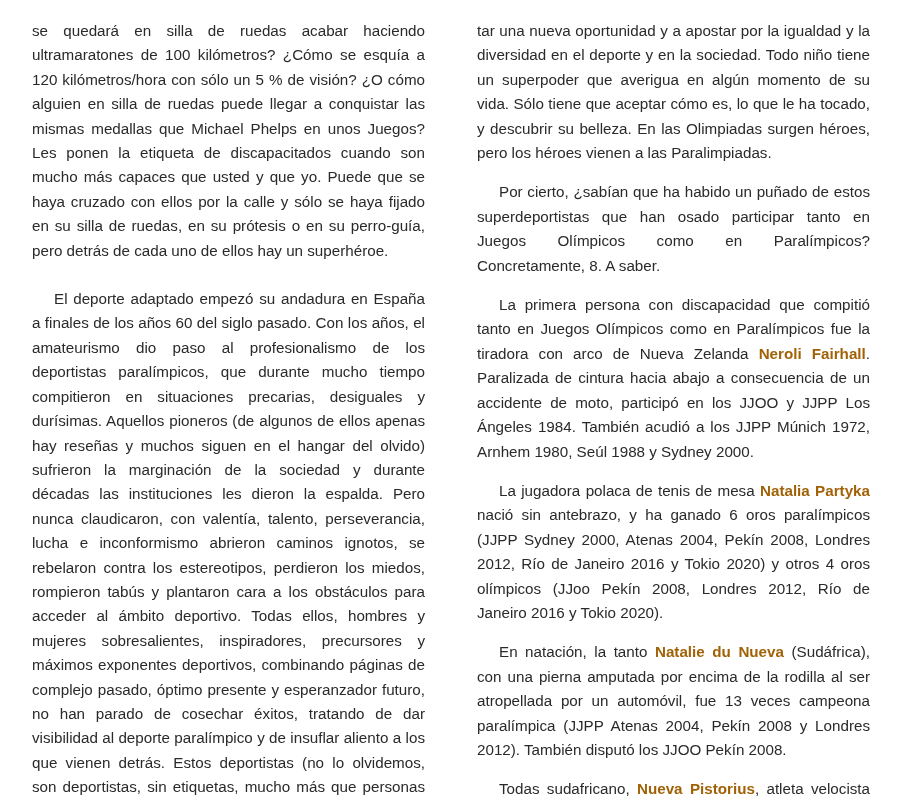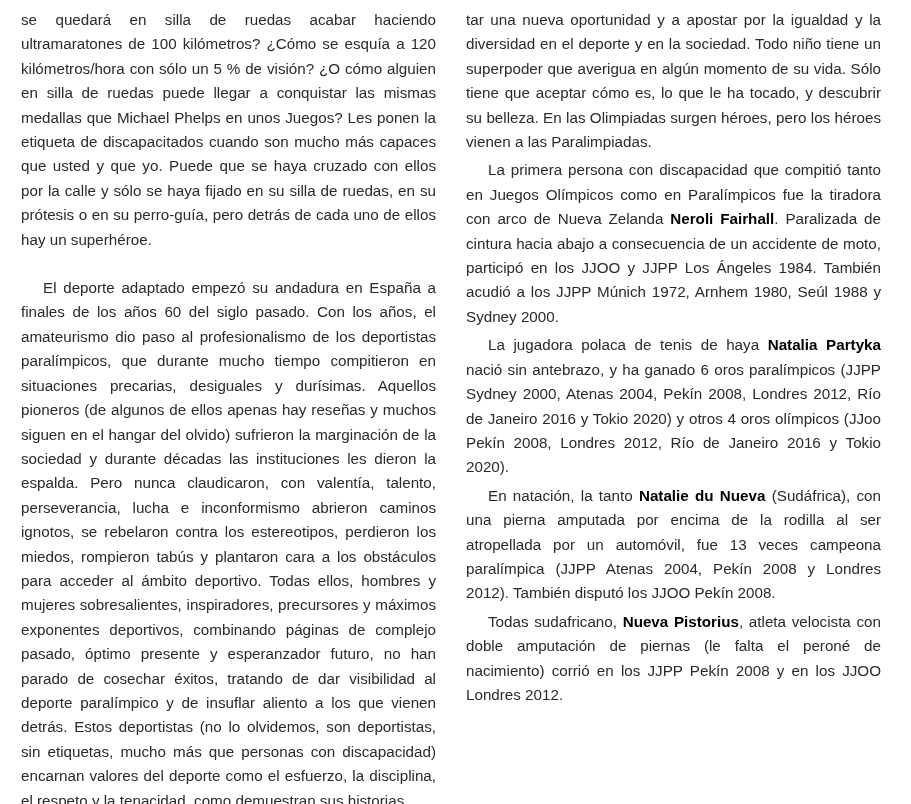--- a/index.html
+++ b/index.html
@@ -2,34 +2,35 @@
 <html><head>
 <meta charset="utf-8">
 <style>
   html, body { margin:0; padding:0; background:#ffffff; }
   body { width:911px; height:804px; overflow:hidden; position:relative;
          font-family:"Liberation Sans", sans-serif; color:#2a2a2a; }
   .col { position:absolute; top:4px; width:423px; font-size:15.2px; line-height:24.4px;
          text-align:justify; hyphens:manual; }
   .col.left { left:17px; }
   .col.right { left:462px; }
-  p { margin:4px; }
+  p { margin:15px; }
   p.indent { text-indent:22px; }
   p.gap-before { margin-top:24px; }
-  b { font-weight:bold; color:#000000; }
+  b { font-weight:bold; color:#a16207; }
 </style>
 </head>
 <body>
 
 <div class="col left">
   <p>se quedará en silla de ruedas acabar haciendo ultramaratones de 100 kilómetros? ¿Cómo se esquía a 120 kilómetros/hora con sólo un 5 % de visión? ¿O cómo alguien en silla de ruedas puede llegar a conquistar las mismas medallas que Michael Phelps en unos Juegos? Les ponen la etiqueta de discapacitados cuando son mucho más capaces que usted y que yo. Puede que se haya cruzado con ellos por la calle y sólo se haya fijado en su silla de ruedas, en su prótesis o en su perro-guía, pero detrás de cada uno de ellos hay un superhéroe.</p>
   <p class="indent gap-before">El deporte adaptado empezó su andadura en España a finales de los años 60 del siglo pasado. Con los años, el amateurismo dio paso al profesionalismo de los deportistas paralímpicos, que durante mucho tiempo compitieron en situaciones precarias, desiguales y durísimas. Aquellos pioneros (de algunos de ellos apenas hay reseñas y muchos siguen en el hangar del olvido) sufrieron la marginación de la sociedad y durante décadas las instituciones les dieron la espalda. Pero nunca claudicaron, con valentía, talento, perseverancia, lucha e inconformismo abrieron caminos ignotos, se rebelaron contra los estereotipos, perdieron los miedos, rompieron tabús y plantaron cara a los obstáculos para acceder al ámbito deportivo. Todas ellos, hombres y mujeres sobresalientes, inspiradores, precursores y máximos exponentes deportivos, combinando páginas de complejo pasado, óptimo presente y esperanzador futuro, no han parado de cosechar éxitos, tratando de dar visibilidad al deporte paralímpico y de insuflar aliento a los que vienen detrás. Estos deportistas (no lo olvidemos, son deportistas, sin etiquetas, mucho más que personas con discapacidad) encarnan valores del deporte como el esfuerzo, la disciplina, el respeto y la tenacidad, como demuestran sus historias.</p>
 
 </div>
 
 <div class="col right">
   <p>tar una nueva oportunidad y a apostar por la igualdad y la diversidad en el deporte y en la sociedad. Todo niño tiene un superpoder que averigua en algún momento de su vida. Sólo tiene que aceptar cómo es, lo que le ha tocado, y descubrir su belleza. En las Olimpiadas surgen héroes, pero los héroes vienen a las Paralimpiadas.</p>
+  <p class="indent">Por cierto, ¿sabían que ha habido un puñado de estos superdeportistas que han osado participar tanto en Juegos Olímpicos como en Paralímpicos? Concretamente, 8. A saber.</p>
   <p class="indent"><span>La primera persona con discapacidad que compitió tanto en Juegos Olímpicos como en Paralímpicos fue la tiradora con arco de Nueva Zelanda </span><b>Neroli Fairhall</b><span>. Paralizada de cintura hacia abajo a consecuencia de un accidente de moto, participó en los JJOO y JJPP Los Ángeles 1984. También acudió a los JJPP Múnich 1972, Arnhem 1980, Seúl 1988 y Sydney 2000.</span></p>
-  <p class="indent"><span>La jugadora polaca de tenis de haya </span><b>Natalia Partyka</b><span> nació sin antebrazo, y ha ganado 6 oros paralímpicos (JJPP Sydney 2000, Atenas 2004, Pekín 2008, Londres 2012, Río de Janeiro 2016 y Tokio 2020) y otros 4 oros olímpicos (JJoo Pekín 2008, Londres 2012, Río de Janeiro 2016 y Tokio 2020).</span></p>
+  <p class="indent"><span>La jugadora polaca de tenis de mesa </span><b>Natalia Partyka</b><span> nació sin antebrazo, y ha ganado 6 oros paralímpicos (JJPP Sydney 2000, Atenas 2004, Pekín 2008, Londres 2012, Río de Janeiro 2016 y Tokio 2020) y otros 4 oros olímpicos (JJoo Pekín 2008, Londres 2012, Río de Janeiro 2016 y Tokio 2020).</span></p>
   <p class="indent"><span>En natación, la tanto </span><b>Natalie du Nueva</b><span> (Sudáfrica), con una pierna amputada por encima de la rodilla al ser atropellada por un automóvil, fue 13 veces campeona paralímpica (JJPP Atenas 2004, Pekín 2008 y Londres 2012). También disputó los JJOO Pekín 2008.</span></p>
   <p class="indent"><span>Todas sudafricano, </span><b>Nueva Pistorius</b><span>, atleta velocista con doble amputación de piernas (le falta el peroné de nacimiento) corrió en los JJPP Pekín 2008 y en los JJOO Londres 2012.</span></p>
 
 </div>
 
 </body></html>

